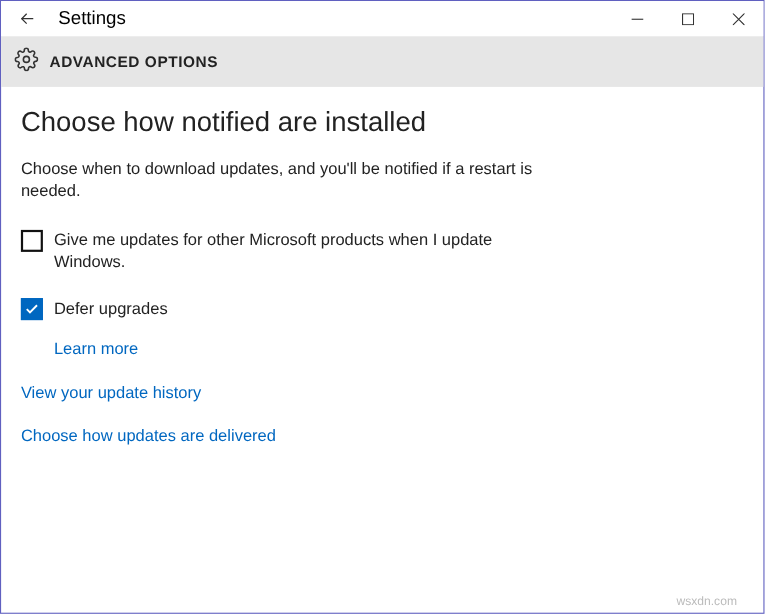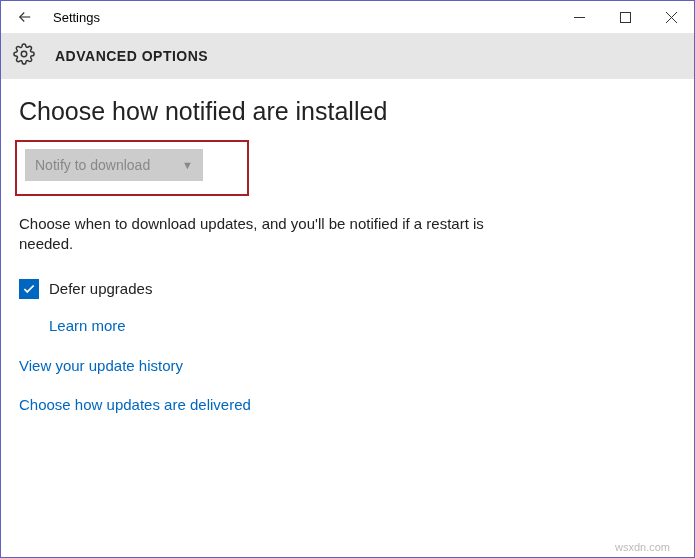--- a/index.html
+++ b/index.html
@@ -27,42 +27,42 @@
     .back-btn {
       width: 48px;
       height: 32px;
       display: flex;
       align-items: center;
       justify-content: center;
       font-size: 18px;
       cursor: pointer;
     }
     .title-text {
-      font-size: 13px;
+      font-size: 17px;
       flex: 1;
       padding-left: 4px;
     }
     .win-controls {
       display: flex;
     }
     .win-btn {
       width: 46px;
       height: 32px;
       display: flex;
       align-items: center;
       justify-content: center;
       cursor: pointer;
     }
     .header-band {
       height: 46px;
       background: #e6e6e6;
       display: flex;
       align-items: center;
       padding-left: 12px;
-      gap: 20px;
+      gap: 10px;
     }
     .gear-icon svg {
       width: 22px;
       height: 22px;
       stroke: #333;
     }
     .header-title {
       font-size: 14px;
       font-weight: 600;
       letter-spacing: 0.5px;
@@ -206,29 +206,27 @@
           <path d="M19.4 15a1.65 1.65 0 0 0 .33 1.82l.06.06a2 2 0 1 1-2.83 2.83l-.06-.06a1.65 1.65 0 0 0-1.82-.33 1.65 1.65 0 0 0-1 1.51V21a2 2 0 1 1-4 0v-.09a1.65 1.65 0 0 0-1-1.51 1.65 1.65 0 0 0-1.82.33l-.06.06a2 2 0 1 1-2.83-2.83l.06-.06a1.65 1.65 0 0 0 .33-1.82 1.65 1.65 0 0 0-1.51-1H3a2 2 0 1 1 0-4h.09a1.65 1.65 0 0 0 1.51-1 1.65 1.65 0 0 0-.33-1.82l-.06-.06a2 2 0 1 1 2.83-2.83l.06.06a1.65 1.65 0 0 0 1.82.33h0a1.65 1.65 0 0 0 1-1.51V3a2 2 0 1 1 4 0v.09a1.65 1.65 0 0 0 1 1.51h0a1.65 1.65 0 0 0 1.82-.33l.06-.06a2 2 0 1 1 2.83 2.83l-.06.06a1.65 1.65 0 0 0-.33 1.82v0a1.65 1.65 0 0 0 1.51 1H21a2 2 0 1 1 0 4h-.09a1.65 1.65 0 0 0-1.51 1z"></path>
         </svg>
     </span>
     <div class="header-title">ADVANCED OPTIONS</div>
   </div>
 
   <div class="content">
 
     <div class="section-heading">Choose how notified are installed</div>
 
-    <div class="highlight-wrap">
-      <div class="dropdown">
-        <span>Notify to download</span>
-        <span class="chev">▼</span>
-      </div>
-    </div>
 
     <div class="desc">Choose when to download updates, and you'll be notified if a restart is needed.</div>
 
+    <div class="checkbox-row">
+      <div class="cb"></div>
+      <div class="cb-label">Give me updates for other Microsoft products when I update Windows.</div>
+    </div>
 
     <div class="checkbox-row defer-block">
       <div class="cb checked">
         <svg width="14" height="14" viewBox="0 0 24 24" fill="none" stroke-width="3">
             <polyline points="20 6 9 17 4 12"></polyline>
           </svg>
       </div>
       <div>
         <div class="cb-label">Defer upgrades</div>
         <span class="learn">Learn more</span>

